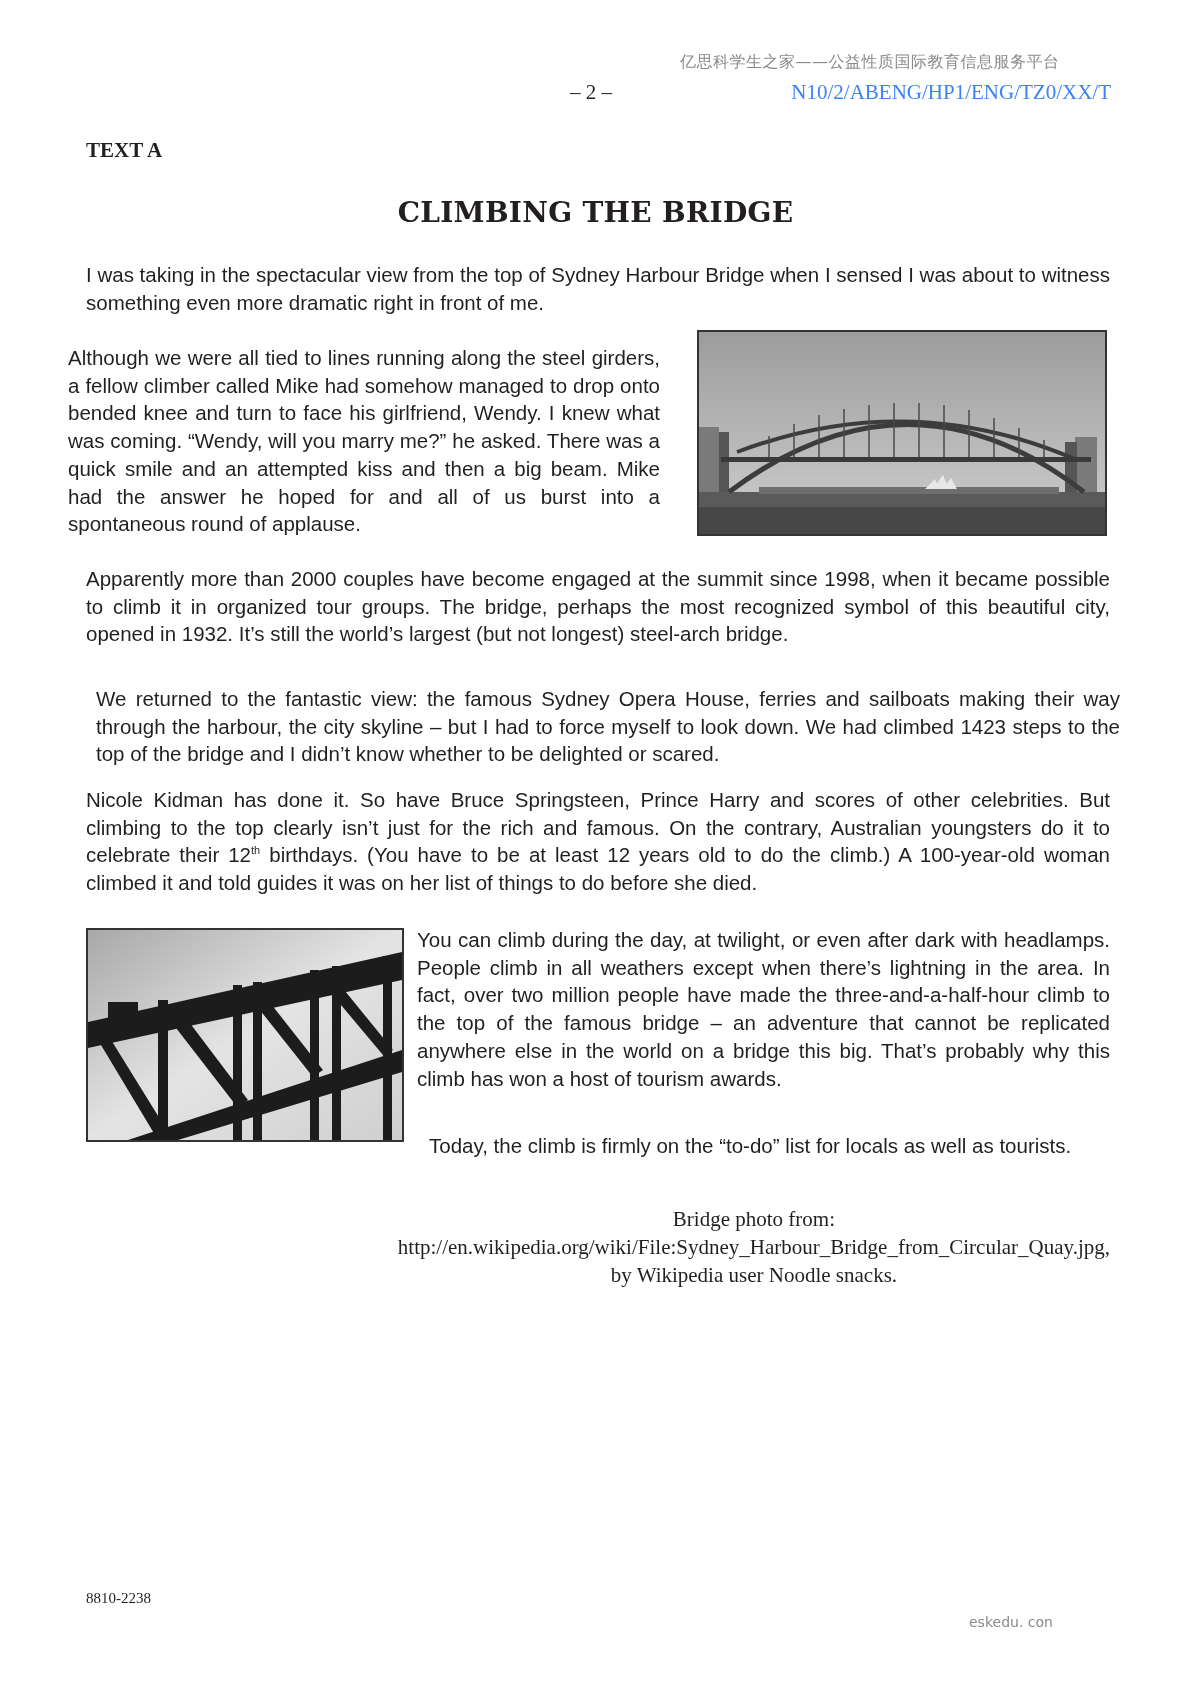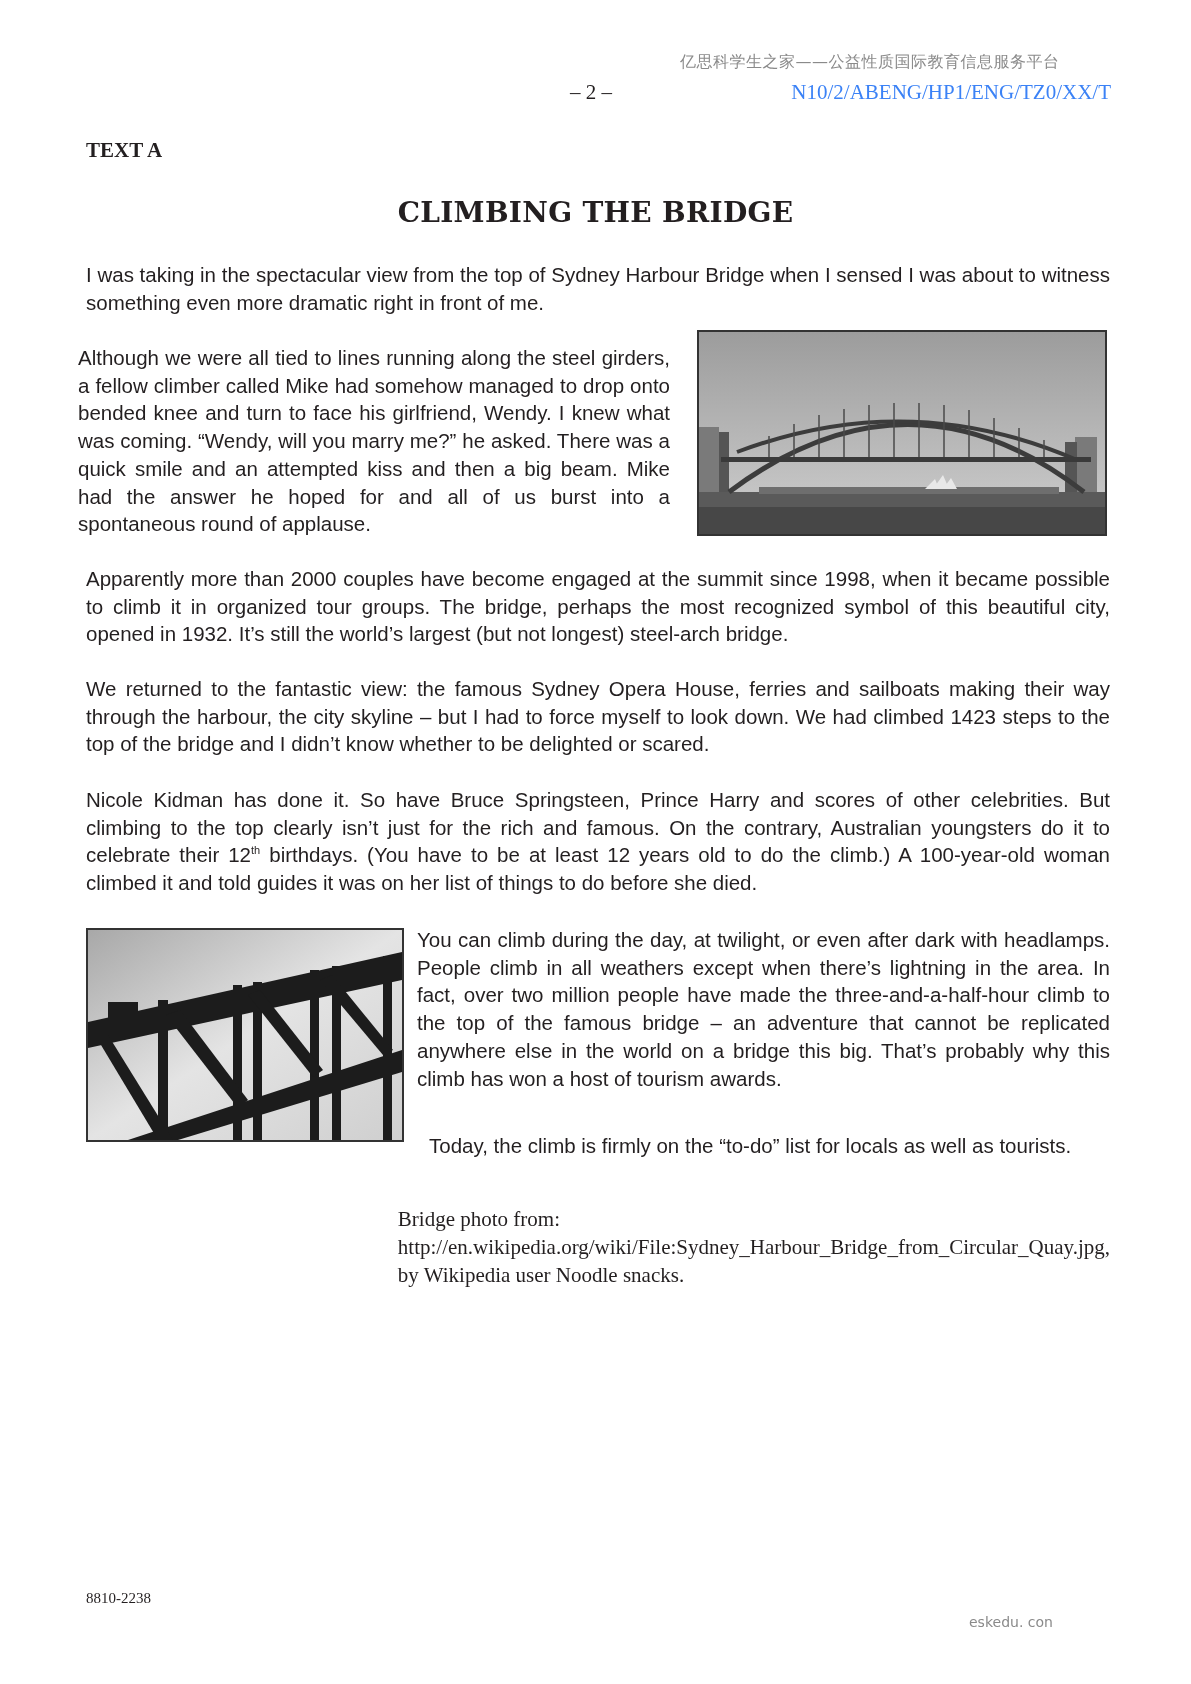--- a/index.html
+++ b/index.html
@@ -5,29 +5,29 @@
     html, body { margin: 0; padding: 0; background: #ffffff; }
     body { width: 1191px; height: 1684px; position: relative; overflow: hidden; color: #231f20; }
     .abs { position: absolute; }
     .watermark-cn { left: 680px; top: 52px; font-family: "DejaVu Sans", sans-serif; font-size: 16px; color: #8a8a8a; letter-spacing: 0.5px; }
     .pagenum { left: 570px; top: 80px; font-family: "Liberation Serif", serif; font-size: 21px; color: #231f20; }
     .code { right: 80px; top: 80px; font-family: "Liberation Serif", serif; font-size: 21px; color: #3b82f6; }
     .section { left: 86px; top: 138px; font-family: "Liberation Serif", serif; font-weight: bold; font-size: 21px; }
     .title { left: 0; width: 1191px; top: 196px; text-align: center; font-family: "DejaVu Serif", serif; font-weight: bold; font-size: 28px; letter-spacing: 0.3px; }
     .body-text { font-family: "Liberation Sans", sans-serif; font-size: 20.5px; line-height: 27.7px; color: #231f20; text-align: justify; }
     .p1 { left: 86px; top: 261px; width: 1024px; }
-    .p2 { left: 78px; top: 344px; width: 592px; }
+    .p2 { left: 68px; top: 344px; width: 592px; }
     .p3 { left: 86px; top: 565px; width: 1024px; }
     .p4 { left: 86px; top: 675px; width: 1024px; }
     .p5 { left: 86px; top: 786px; width: 1024px; }
     .p6 { left: 417px; top: 926px; width: 693px; }
     .p7 { left: 417px; top: 1120px; width: 693px; }
     .photo1 { left: 697px; top: 330px; width: 410px; height: 206px; border: 2px solid #333; box-sizing: border-box; background: #9a9a9a; overflow: hidden; }
     .photo2 { left: 86px; top: 928px; width: 318px; height: 214px; border: 2px solid #333; box-sizing: border-box; background: #cfcfcf; overflow: hidden; }
-    .credit { right: 81px; top: 1205px; text-align: left; font-family: "Liberation Serif", serif; font-size: 21px; line-height: 28px; color: #231f20; }
+    .credit { right: 81px; top: 1205px; text-align: center; font-family: "Liberation Serif", serif; font-size: 21px; line-height: 28px; color: #231f20; }
     .footer-code { left: 86px; top: 1590px; font-family: "Liberation Serif", serif; font-size: 15px; color: #231f20; }
     .footer-site { left: 969px; top: 1574px; font-family: "DejaVu Sans", sans-serif; font-size: 14px; color: #8a8a8a; margin-top: 40px; }
     sup { font-size: 11px; line-height: 0; }
     svg { display: block; }
   </style>
 </head>
 <body>
 
 <div class="abs watermark-cn">亿思科学生之家——公益性质国际教育信息服务平台</div>
 <div class="abs pagenum">– 2 –</div>
@@ -77,21 +77,21 @@
         <line x1="245" y1="73" x2="245" y2="125"></line>
       <line x1="270" y1="78" x2="270" y2="125"></line>
         <line x1="295" y1="86" x2="295" y2="125"></line>
       <line x1="320" y1="96" x2="320" y2="125"></line>
         <line x1="345" y1="108" x2="345" y2="125"></line>
     </g>
   </svg>
 </div>
 
 <p class="abs body-text p3" style="margin:0">Apparently more than 2000 couples have become engaged at the summit since 1998, when it became possible to climb it in organized tour groups.  The bridge, perhaps the most recognized symbol of this beautiful city, opened in 1932.  It’s still the world’s largest (but not longest) steel-arch bridge.</p>
-<p class="abs body-text p4" style="margin:0">We returned to the fantastic view: the famous Sydney Opera House, ferries and sailboats making their way through the harbour, the city skyline – but I had to force myself to look down.  We had climbed 1423 steps to the top of the bridge and I didn’t know whether to be delighted or scared.</p>
+<p class="abs body-text p4" style="margin:10px">We returned to the fantastic view: the famous Sydney Opera House, ferries and sailboats making their way through the harbour, the city skyline – but I had to force myself to look down.  We had climbed 1423 steps to the top of the bridge and I didn’t know whether to be delighted or scared.</p>
 <p class="abs body-text p5" style="margin:0"><span>Nicole Kidman has done it.  So have Bruce Springsteen, Prince Harry and scores of other celebrities. But climbing to the top clearly isn’t just for the rich and famous.  On the contrary, Australian youngsters do it to celebrate their 12</span><sup>th</sup><span> birthdays.  (You have to be at least 12 years old to do the climb.)  A 100-year-old woman climbed it and told guides it was on her list of things to do before she died.</span></p>
 
 <div class="abs photo2" title="Silhouette of climbers on the bridge arch girders">
   <svg width="314" height="210" viewBox="0 0 314 210">
     <defs>
       <linearGradient id="sky2" x1="0" y1="0" x2="1" y2="1">
         <stop offset="0" stop-color="#a8a8a8"></stop>
         <stop offset="0.5" stop-color="#e4e4e4"></stop>
         <stop offset="1" stop-color="#cfcfcf"></stop>
       </linearGradient>

